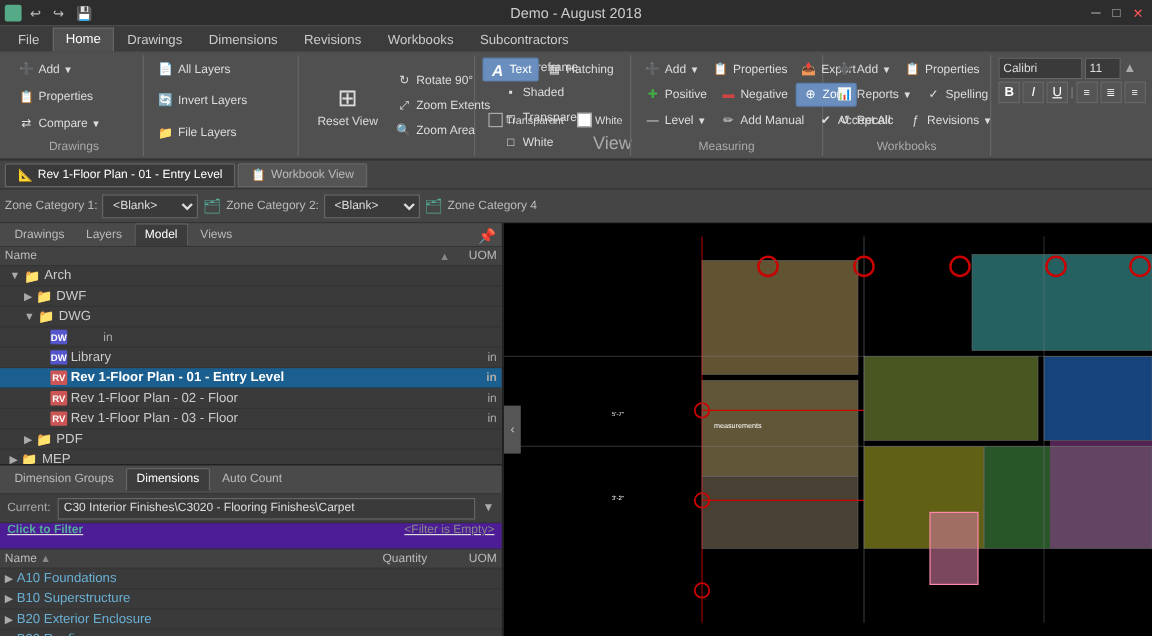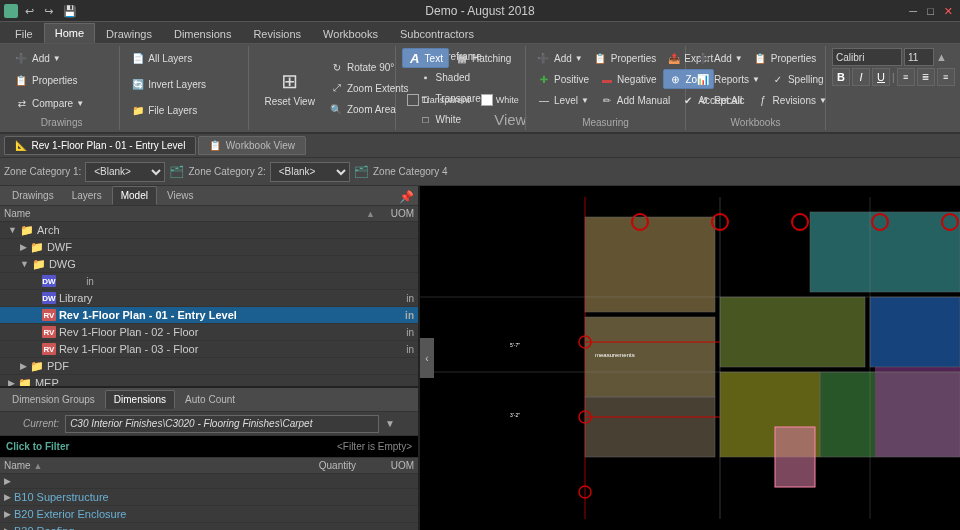--- a/index.html
+++ b/index.html
@@ -259,47 +259,47 @@
       font-size: 10px;
       color: #bbb;
       cursor: pointer;
       border-radius: 2px 2px 0 0;
     }
     .dim-tab.active { background: #3c3c3c; color: #fff; border: 1px solid #666; border-bottom: 1px solid #3c3c3c; }
     #dim-current {
       height: 24px;
       display: flex;
       align-items: center;
-      padding: 0 23px;
+      padding: 0 6px;
       background: #3e3e3e;
       border-bottom: 1px solid #333;
       gap: 6px;
-      font-style: italic;
     }
     .dim-current-label { font-size: 10px; color: #aaa; white-space: nowrap; }
     .dim-current-value {
       flex: 1;
       height: 18px;
       background: #3a3a3a;
       border: 1px solid #666;
       color: #ddd;
       font-size: 10px;
       padding: 0 4px;
       display: flex;
       align-items: center;
     }
     .dim-current-arrow { color: #aaa; font-size: 10px; cursor: pointer; }
     #filter-bar {
       height: 22px;
       display: flex;
-      align-items: center;
+      align-items: flex-start;
       padding: 0 6px;
-      background: #000000;
+      background: #4c1d95;
       border-bottom: 1px solid #333;
       gap: 6px;
+      text-decoration: underline;
     }
     .filter-label { font-size: 10px; color: #5a9; font-weight: bold; cursor: pointer; }
     .filter-empty { font-size: 10px; color: #888; margin-left: auto; }
     #dim-list-header {
       display: flex;
       align-items: center;
       padding: 2px 4px;
       background: #424242;
       border-bottom: 1px solid #333;
       font-size: 10px;
@@ -742,20 +742,21 @@
         <span class="dim-col-name">
           <span>Name</span>
           <span style="font-size:9px;color:#888;"> ▲</span>
         </span>
         <span class="dim-col-qty">Quantity</span>
         <span class="dim-col-uom">UOM</span>
       </div>
       <div id="dim-list">
         <div class="dim-row">
           <span class="tree-arrow" style="color:#aaa;font-size:9px;">▶</span>
+          <span class="dim-row-name">A10 Foundations</span>
           <span class="dim-col-qty"></span>
           <span class="dim-col-uom"></span>
         </div>
         <div class="dim-row">
           <span class="tree-arrow" style="color:#aaa;font-size:9px;">▶</span>
           <span class="dim-row-name">B10 Superstructure</span>
           <span class="dim-col-qty"></span>
           <span class="dim-col-uom"></span>
         </div>
         <div class="dim-row">

